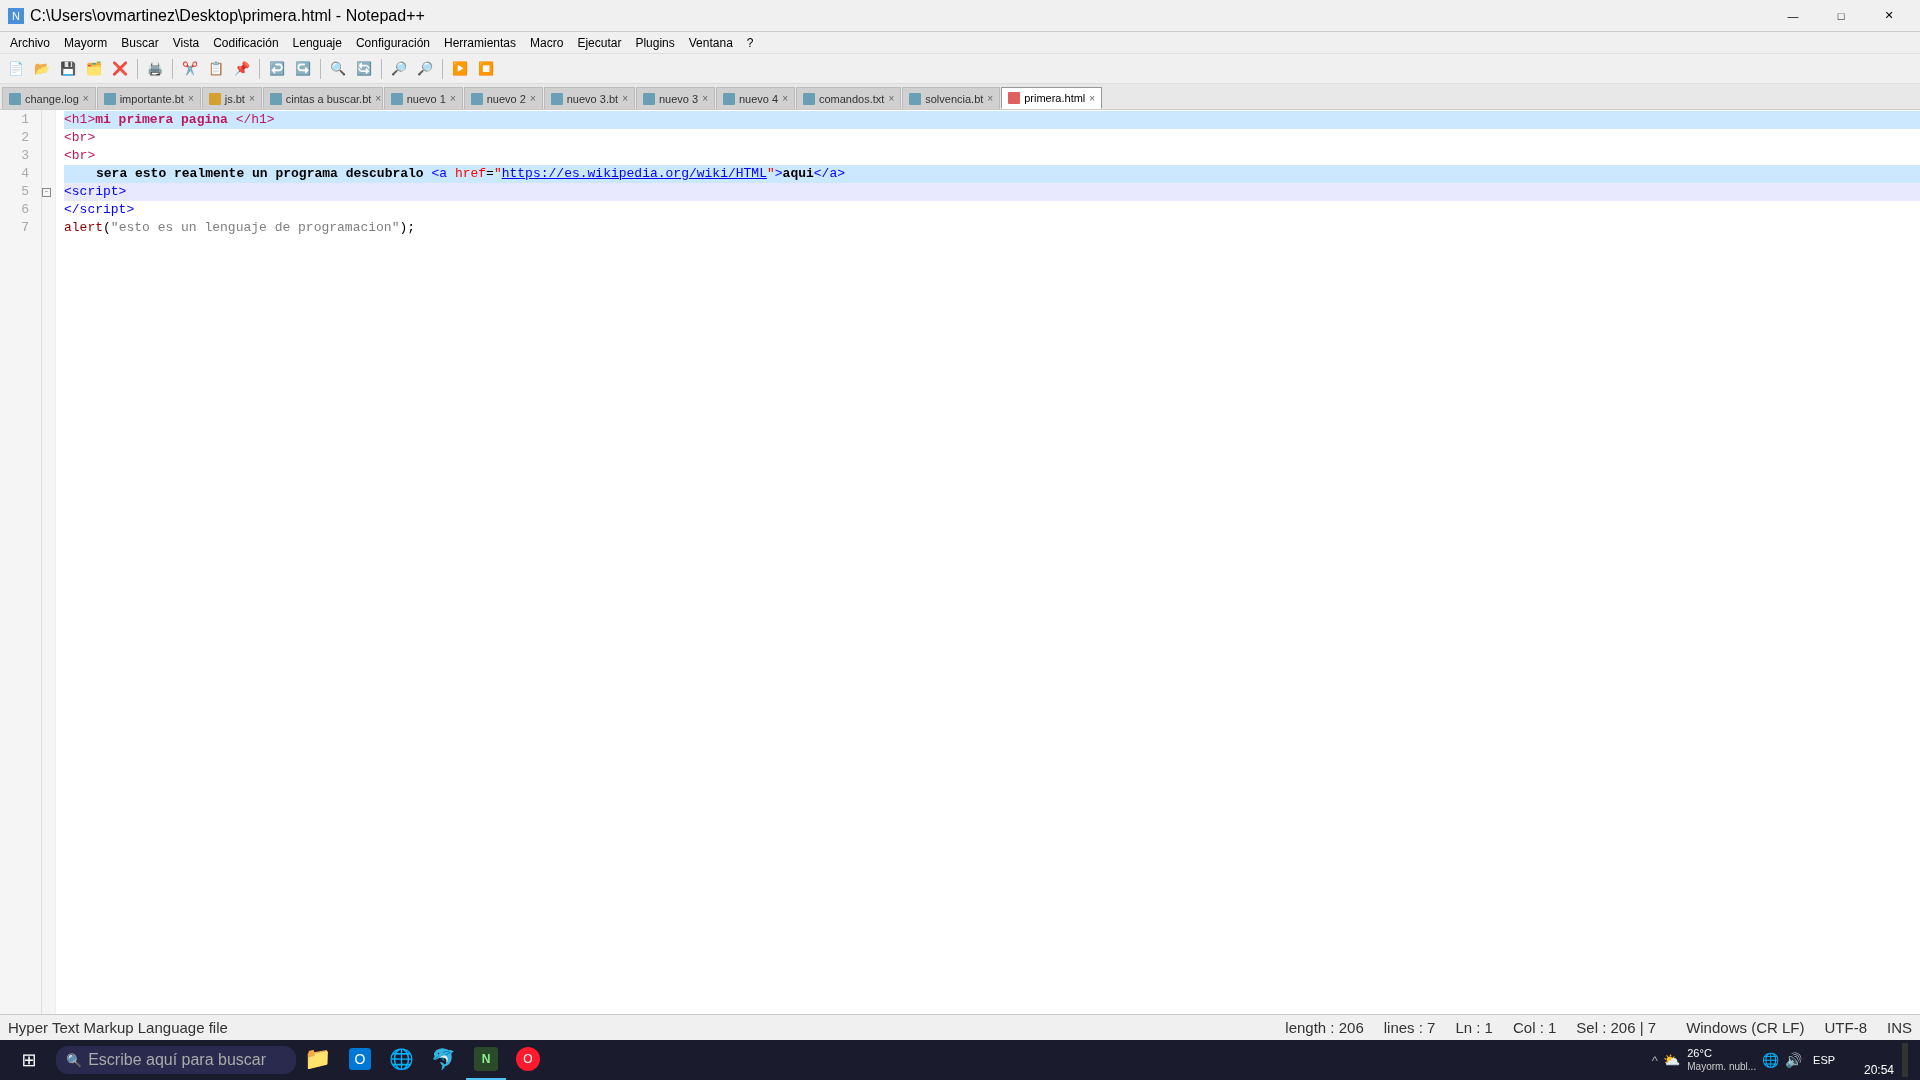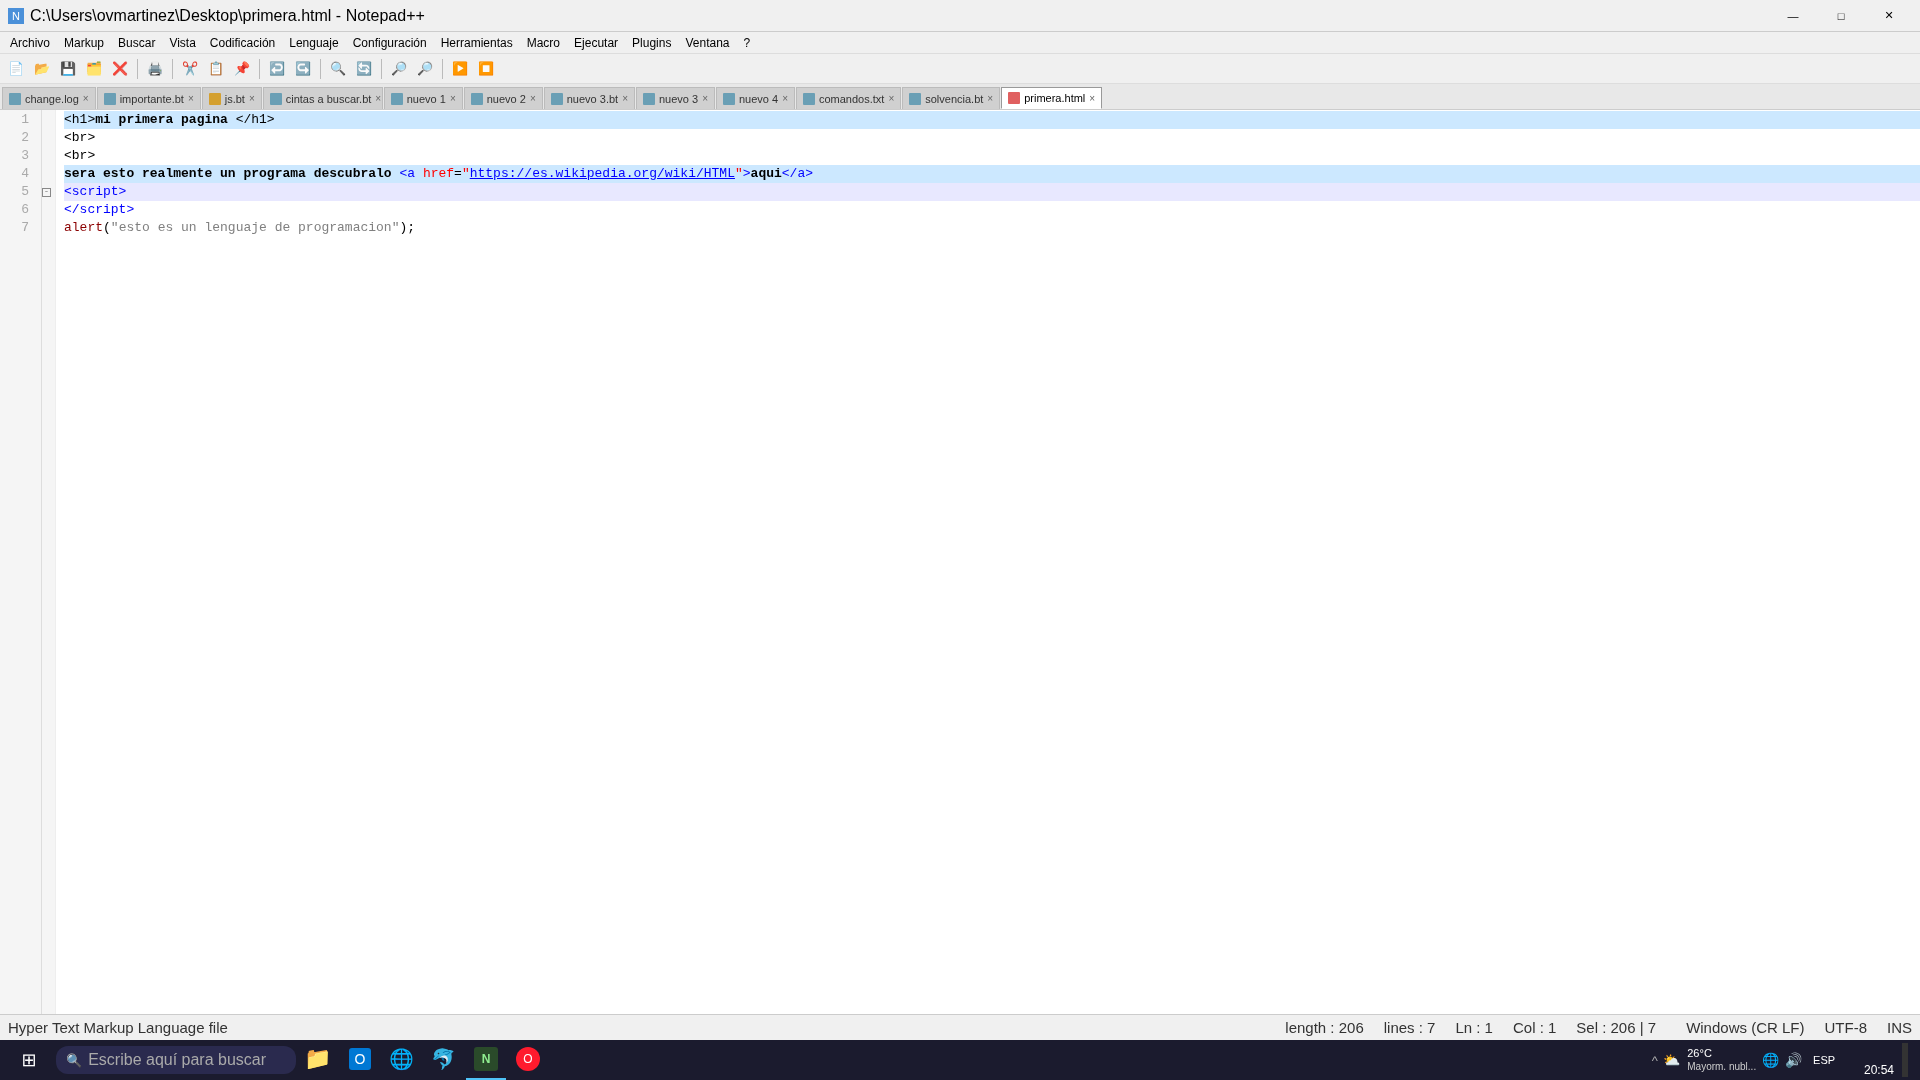--- a/index.html
+++ b/index.html
@@ -180,22 +180,22 @@
       line-height: 18px;
       white-space: pre;
       display: flex;
       align-items: center;
     }
     .code-line.selected {
       background: #cce8ff;
     }
 
     
-    .tag { color: #000000; font-weight: normal; }
-    .text-bold { color: #000000; font-weight: bold; }
+    .tag { color: #be185d; font-weight: normal; }
+    .text-bold { color: #be185d; font-weight: bold; }
 
     
     #status-bar {
       position: fixed;
       bottom: 40px;
       left: 0; right: 0;
       height: 26px;
       background: #f0f0f0;
       border-top: 1px solid #ccc;
       display: flex;
@@ -275,21 +275,21 @@
   </div>
   <div id="title-bar-controls">
     <button class="title-btn">—</button>
     <button class="title-btn">□</button>
     <button class="title-btn close">✕</button>
   </div>
 </div>
 
 <div id="menu-bar">
   <span class="menu-item">Archivo</span>
-  <span class="menu-item">Markup</span>
+  <span class="menu-item">Mayorm</span>
   <span class="menu-item">Buscar</span>
   <span class="menu-item">Vista</span>
   <span class="menu-item">Codificación</span>
   <span class="menu-item">Lenguaje</span>
   <span class="menu-item">Configuración</span>
   <span class="menu-item">Herramientas</span>
   <span class="menu-item">Macro</span>
   <span class="menu-item">Ejecutar</span>
   <span class="menu-item">Plugins</span>
   <span class="menu-item">Ventana</span>
@@ -416,21 +416,21 @@
     </div>
 
     <div class="code-line">
       <span class="tag">&lt;br&gt;</span>
     </div>
 
     <div class="code-line">
       <span class="tag">&lt;br&gt;</span>
     </div>
 
-    <div class="code-line" style="background:#cce8ff;">
+    <div class="code-line" style="background:#cce8ff;padding-left:32px;">
       <span style="color:#000; font-weight:bold;">sera esto realmente un programa descubralo </span><span style="color:#0000ff;">&lt;a</span><span style="color:#ff0000;"> href</span><span style="color:#000;">=</span><span style="color:#ff0000;">"</span><span style="color:#0000ff; text-decoration:underline;">https://es.wikipedia.org/wiki/HTML</span><span style="color:#ff0000;">"</span><span style="color:#0000ff;">&gt;</span><span style="color:#000; font-weight:bold;">aqui</span><span style="color:#0000ff;">&lt;/a&gt;</span>
     </div>
 
     <div class="code-line" style="background:#e8e8ff;">
       <span style="color:#0000ff;">&lt;script&gt;</span>
     </div>
 
     <div class="code-line">
       <span style="color:#0000ff;">&lt;/script&gt;</span>
     </div>

